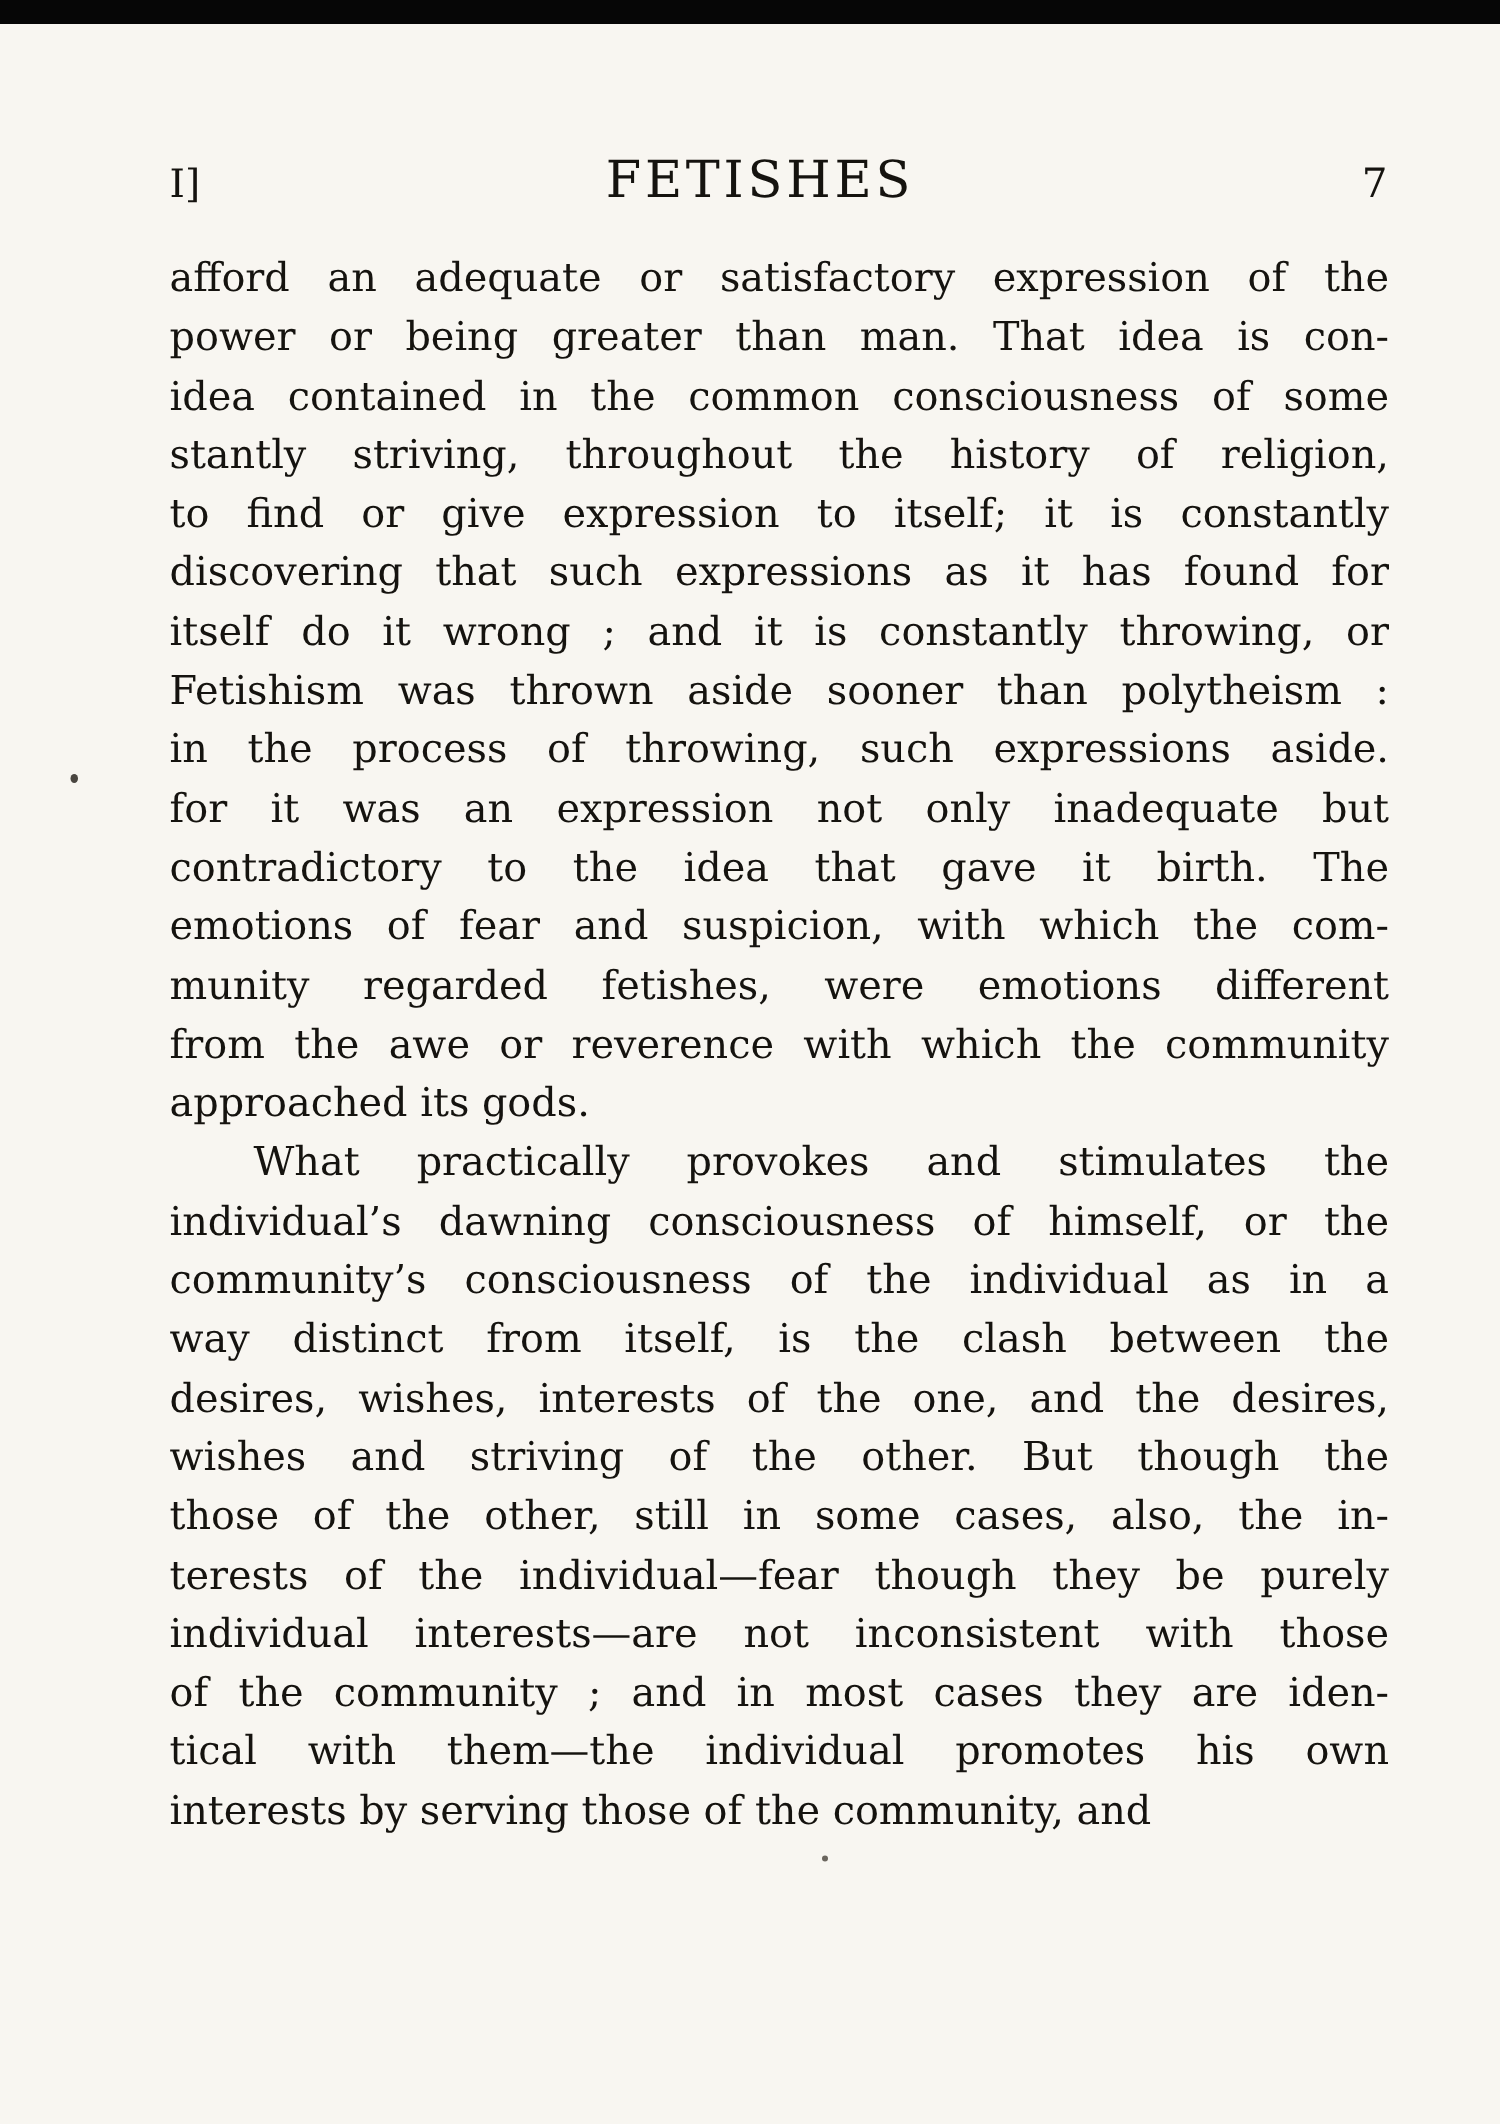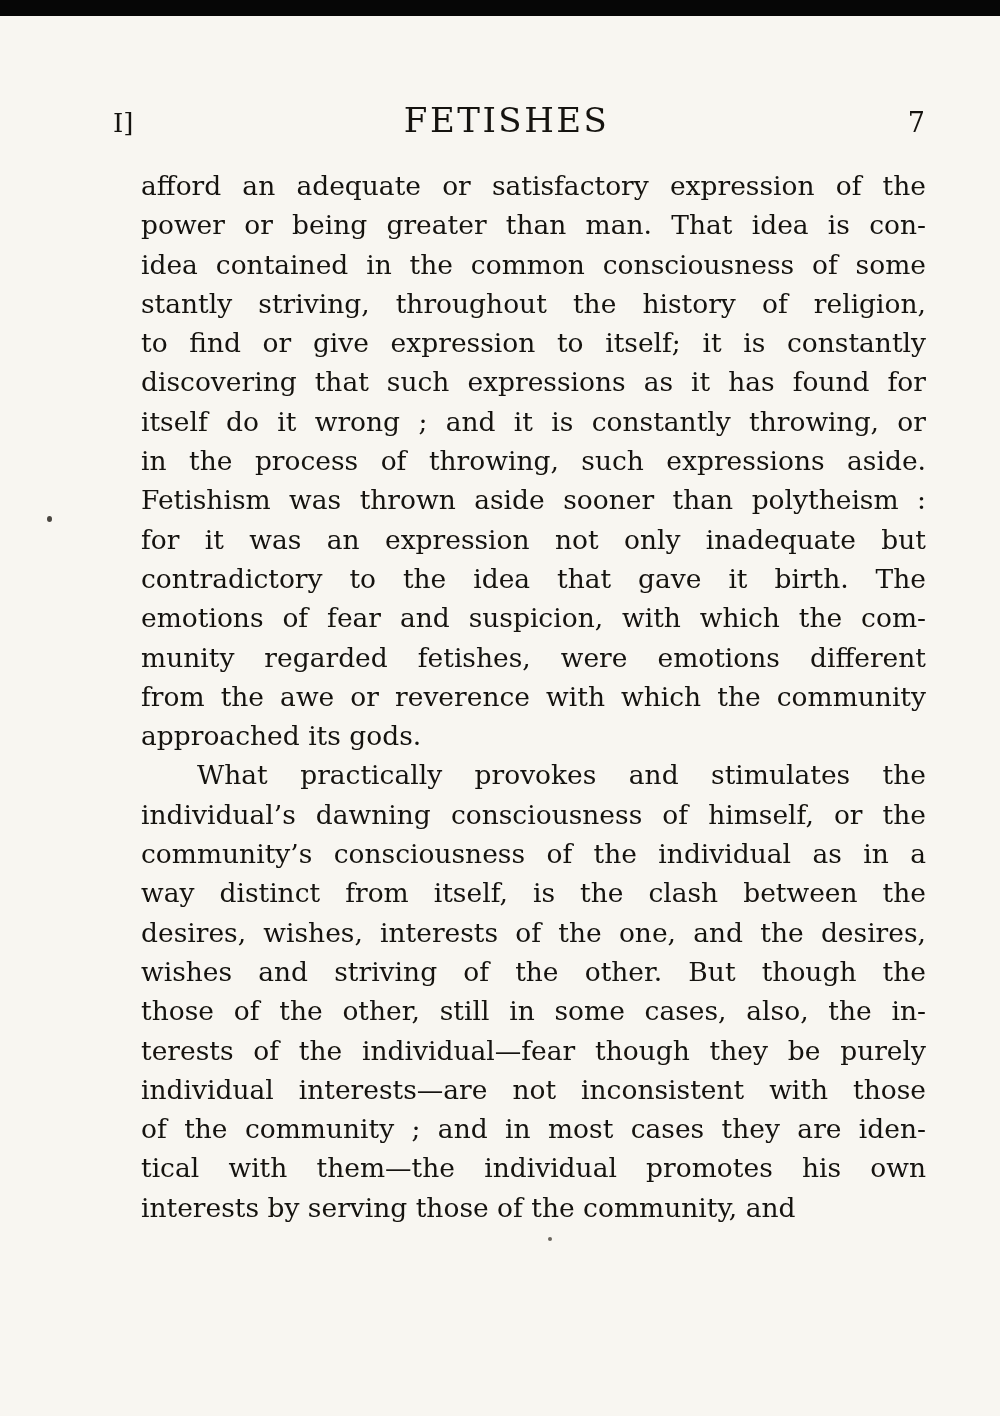--- a/index.html
+++ b/index.html
@@ -52,21 +52,20 @@
     width: 813px;
     font-size: 26.5px;
   }
   .line {
     line-height: 39.3px;
     height: 39.3px;
     text-align: justify;
     text-align-last: justify;
     text-justify: inter-word;
     white-space: nowrap; 
-    margin-left: 28px;
   }
   .line {
     white-space: normal;
     overflow: hidden;
   }
   .line.end {
     text-align-last: left;
   }
   .line.indent {
     text-indent: 56px;
@@ -103,22 +102,22 @@
 
 <div class="body-text">
   <div>
     <div class="line">afford an adequate or satisfactory expression of the</div>
     <div class="line">power or being greater than man.  That idea is con-</div>
     <div class="line">idea contained in the common consciousness of some</div>
     <div class="line">stantly striving, throughout the history of religion,</div>
     <div class="line">to find or give expression to itself; it is constantly</div>
     <div class="line">discovering that such expressions as it has found for</div>
     <div class="line">itself do it wrong ; and it is constantly throwing, or</div>
+    <div class="line">Fetishism was thrown aside sooner than polytheism :</div>
     <div class="line">in the process of throwing, such expressions aside.</div>
-    <div class="line">Fetishism was thrown aside sooner than polytheism :</div>
     <div class="line">for it was an expression not only inadequate but</div>
     <div class="line">contradictory to the idea that gave it birth.  The</div>
     <div class="line">emotions of fear and suspicion, with which the com-</div>
     <div class="line">munity regarded fetishes, were emotions different</div>
     <div class="line">from the awe or reverence with which the community</div>
     <div class="line end">approached its gods.</div>
   </div>
   <div>
     <div class="line indent">What practically provokes and stimulates the</div>
     <div class="line">individual’s dawning consciousness of himself, or the</div>

